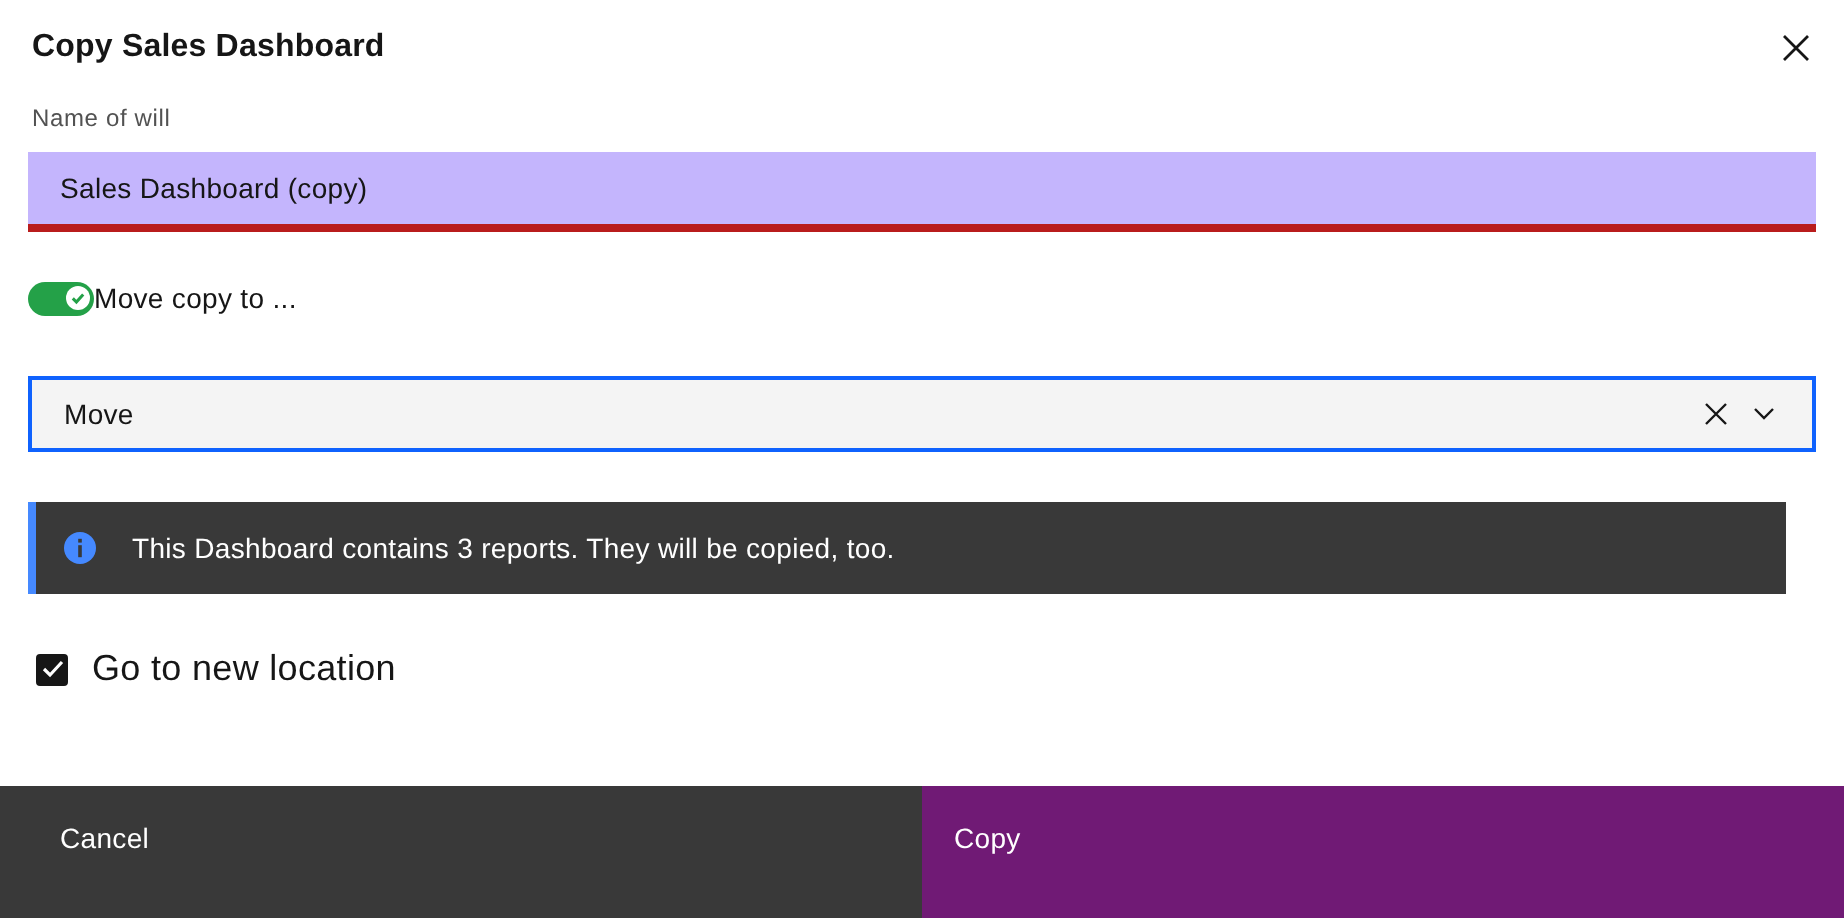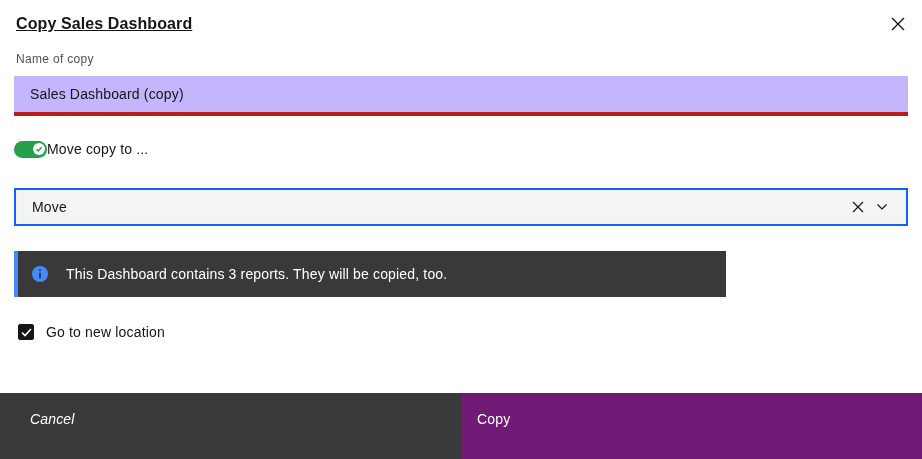--- a/index.html
+++ b/index.html
@@ -3,21 +3,21 @@
 <meta charset="utf-8">
 <style>
   * { margin:0; padding:0; box-sizing:border-box; }
   html,body { background:#ffffff; }
   .modal {
     position:relative; width:922px; height:459px; background:#ffffff;
     font-family:"Liberation Sans", sans-serif; color:#161616; overflow:hidden;
   }
   .modal-title {
     position:absolute; left:16px; top:15px;
-    font-size:16px; font-weight:600; letter-spacing:0.1px; color:#161616;text-decoration:underline;
+    font-size:16px; font-weight:600; letter-spacing:0.1px; color:#161616;
   }
   .close-btn {
     position:absolute; right:6px; top:6px; width:36px; height:36px;
     background:transparent; border:none; display:flex; align-items:center;
     justify-content:center; cursor:pointer; color:#161616;
   }
   .field-label {
     position:absolute; left:16px; top:52px;
     font-size:12px; letter-spacing:0.32px; color:#525252;
   }
@@ -42,58 +42,58 @@
     position:absolute; left:14px; top:188px; width:894px; height:38px;
     background:#f4f4f4; border:2px solid #0f62fe;
     display:flex; align-items:center; padding:0 12px 0 16px; cursor:pointer;
   }
   .dropdown-value { flex:1 1 auto; font-size:14px; letter-spacing:0.16px; color:#161616; }
   .dd-icon-btn {
     width:24px; height:24px; background:transparent; border:none;
     display:flex; align-items:center; justify-content:center; cursor:pointer; color:#161616;
   }
   .notification {
-    position:absolute; left:14px; top:251px; width:712px; height:46px;
+    position:absolute; left:14px; top:251px; width:879px; height:46px;
     background:#393939; border-left:4px solid #4589ff;
     display:flex; align-items:center; color:#ffffff;
   }
   .notif-icon { margin-left:14px; flex:0 0 auto; display:flex; }
   .notif-text { margin-left:18px; font-size:14px; letter-spacing:0.16px; color:#ffffff; }
   .checkbox-row { position:absolute; left:18px; top:324px; display:flex; align-items:center; }
   .checkbox {
     width:16px; height:16px; background:#161616; border:1px solid #161616; border-radius:2px;
     display:flex; align-items:center; justify-content:center; cursor:pointer; padding:0;
   }
-  .checkbox-label { margin-left:12px; font-size:14px; letter-spacing:0.16px; color:#161616; }
+  .checkbox-label { margin-left:12px; font-size:18px; letter-spacing:0.16px; color:#161616; }
   .footer { position:absolute; left:0; bottom:0; width:922px; height:66px; display:flex; }
   .footer-btn {
     flex:1 1 50%; height:66px; border:none; color:#ffffff;
     font-family:"Liberation Sans", sans-serif; font-size:14px; letter-spacing:0.16px;
     display:flex; align-items:flex-start; text-align:left; cursor:pointer;
   }
-  .btn-cancel { background:#393939; padding:18px 0 0 30px;font-style:italic; }
+  .btn-cancel { background:#393939; padding:18px 0 0 30px; }
   .btn-copy   { background:#701a75; padding:18px 0 0 16px; }
   svg { display:block; }
 </style>
 </head>
 <body>
 
 <div class="modal">
 
   <div class="modal-title">Copy Sales Dashboard</div>
 
   <button class="close-btn">
     <span>
       <svg width="14" height="14" viewBox="0 0 14 14">
         <path d="M1 1 L13 13 M13 1 L1 13" stroke="currentColor" stroke-width="1.4" fill="none"></path>
       </svg>
     </span>
   </button>
 
-  <div class="field-label">Name of copy</div>
+  <div class="field-label">Name of will</div>
 
   <input class="text-input" type="text" value="Sales Dashboard (copy)" style="">
 
   <div class="toggle-row">
     <button class="toggle">
       <span class="toggle-knob">
         <span>
           <svg width="8" height="8" viewBox="0 0 8 8">
             <path d="M1.4 4.2 L3.2 6 L6.6 2.2" stroke="#24a148" stroke-width="1.5" fill="none"></path>
           </svg>

